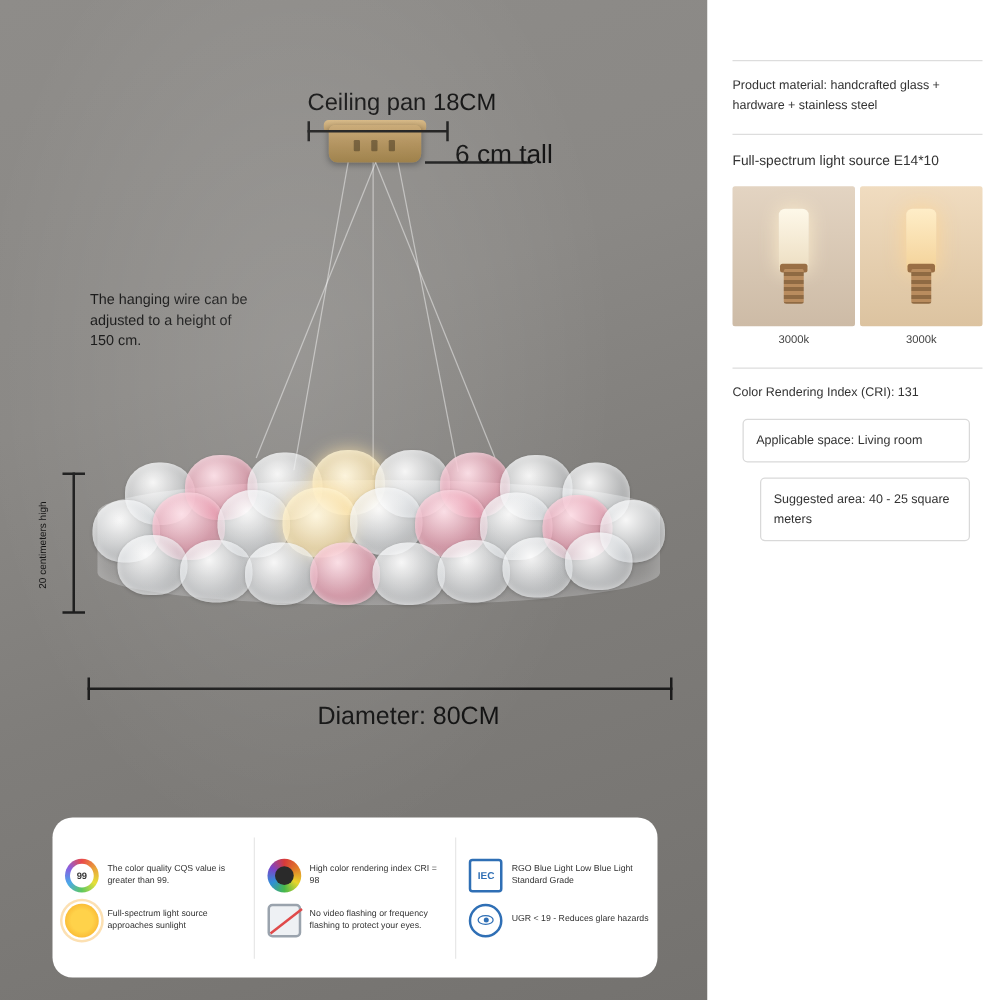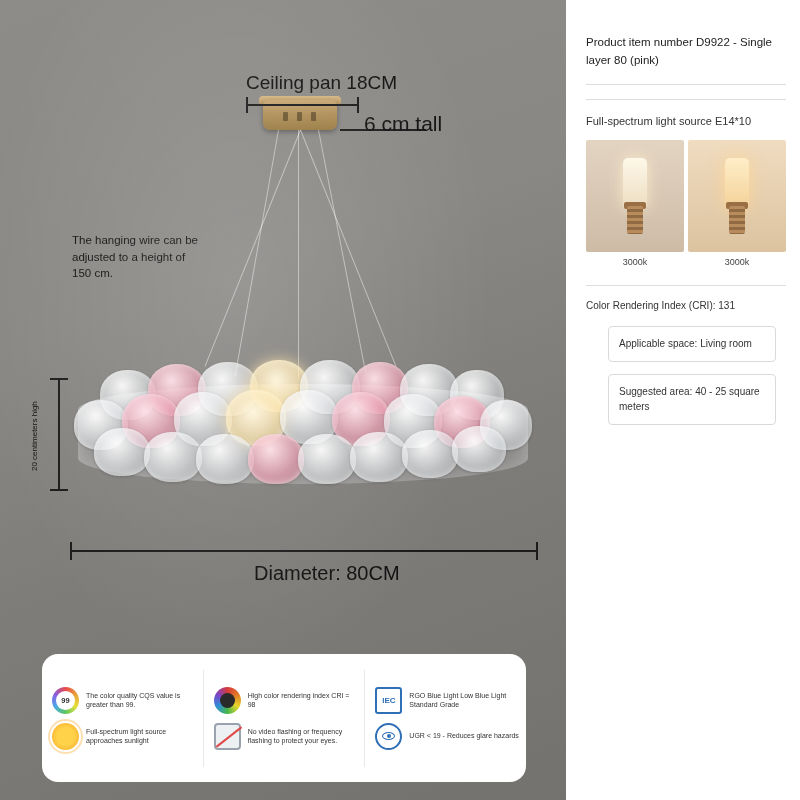--- a/index.html
+++ b/index.html
@@ -267,24 +267,24 @@
           </div>
         <div class="badge-txt">UGR &lt; 19 - Reduces glare hazards</div>
       </div>
     </div>
 
   </div>
 </div>
 
 <div id="right-panel">
 
-  <div class="r-title">Product item number D9922 - Single layer 80 (pink)</div>
 
   <div class="hr"></div>
 
+  <div class="r-text">Product material: handcrafted glass + hardware + stainless steel</div>
 
   <div class="hr"></div>
 
   <div class="r-text r-center" style="font-size:11px;line-height:1.7;">Full-spectrum light source E14*10</div>
 
   <div class="bulbs">
     <div class="bulb-cell">
       <div class="bulb-img b2">
         <div class="bulb-shape">
           <div class="bulb-glass g2"></div>
@@ -303,18 +303,18 @@
         </div>
       </div>
       <div class="bulb-label">3000k</div>
     </div>
   </div>
 
   <div class="hr" style="margin-top:18px;"></div>
 
   <div class="r-text r-center">Color Rendering Index (CRI): 131</div>
 
-  <div class="r-box" style="margin-left:22px;margin-right:10px;">Applicable space: Living room</div>
+  <div class="r-box" style="margin-left:8px;margin-right:10px;">Applicable space: Living room</div>
 
   <div class="r-box" style="margin-left:22px;margin-right:10px;">Suggested area: 40 - 25 square meters</div>
 
 
 </div>
 
 </body></html>

